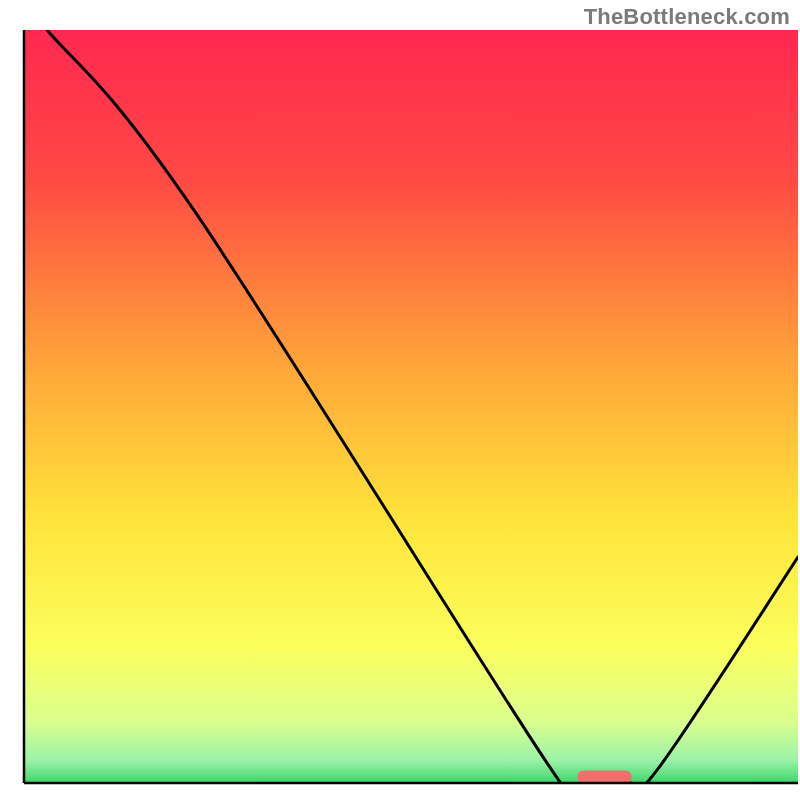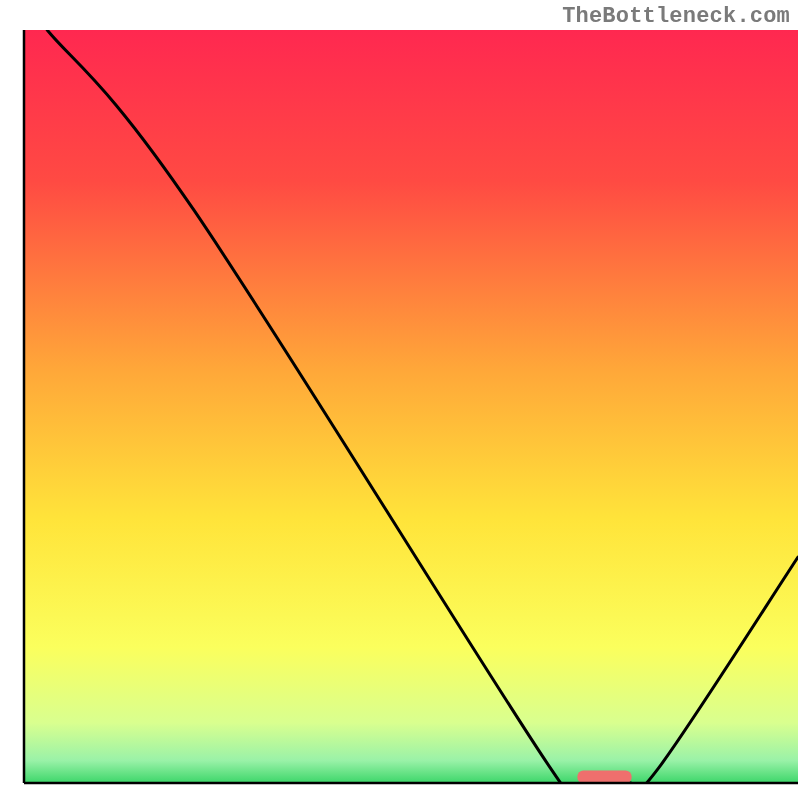--- a/index.html
+++ b/index.html
@@ -12,21 +12,21 @@
   }
   .stage {
     position: relative;
     width: 800px;
     height: 800px;
   }
   .watermark {
     position: absolute;
     top: 4px;
     right: 10px;
-    font-family: Liberation Mono, monospace;
+    font-family: Liberation Sans, sans-serif;
     font-size: 22px;
     font-weight: bold;
     color: #7a7a7a;
     letter-spacing: 0.2px;
   }
   svg {
     position: absolute;
     left: 0;
     top: 0;
   }

